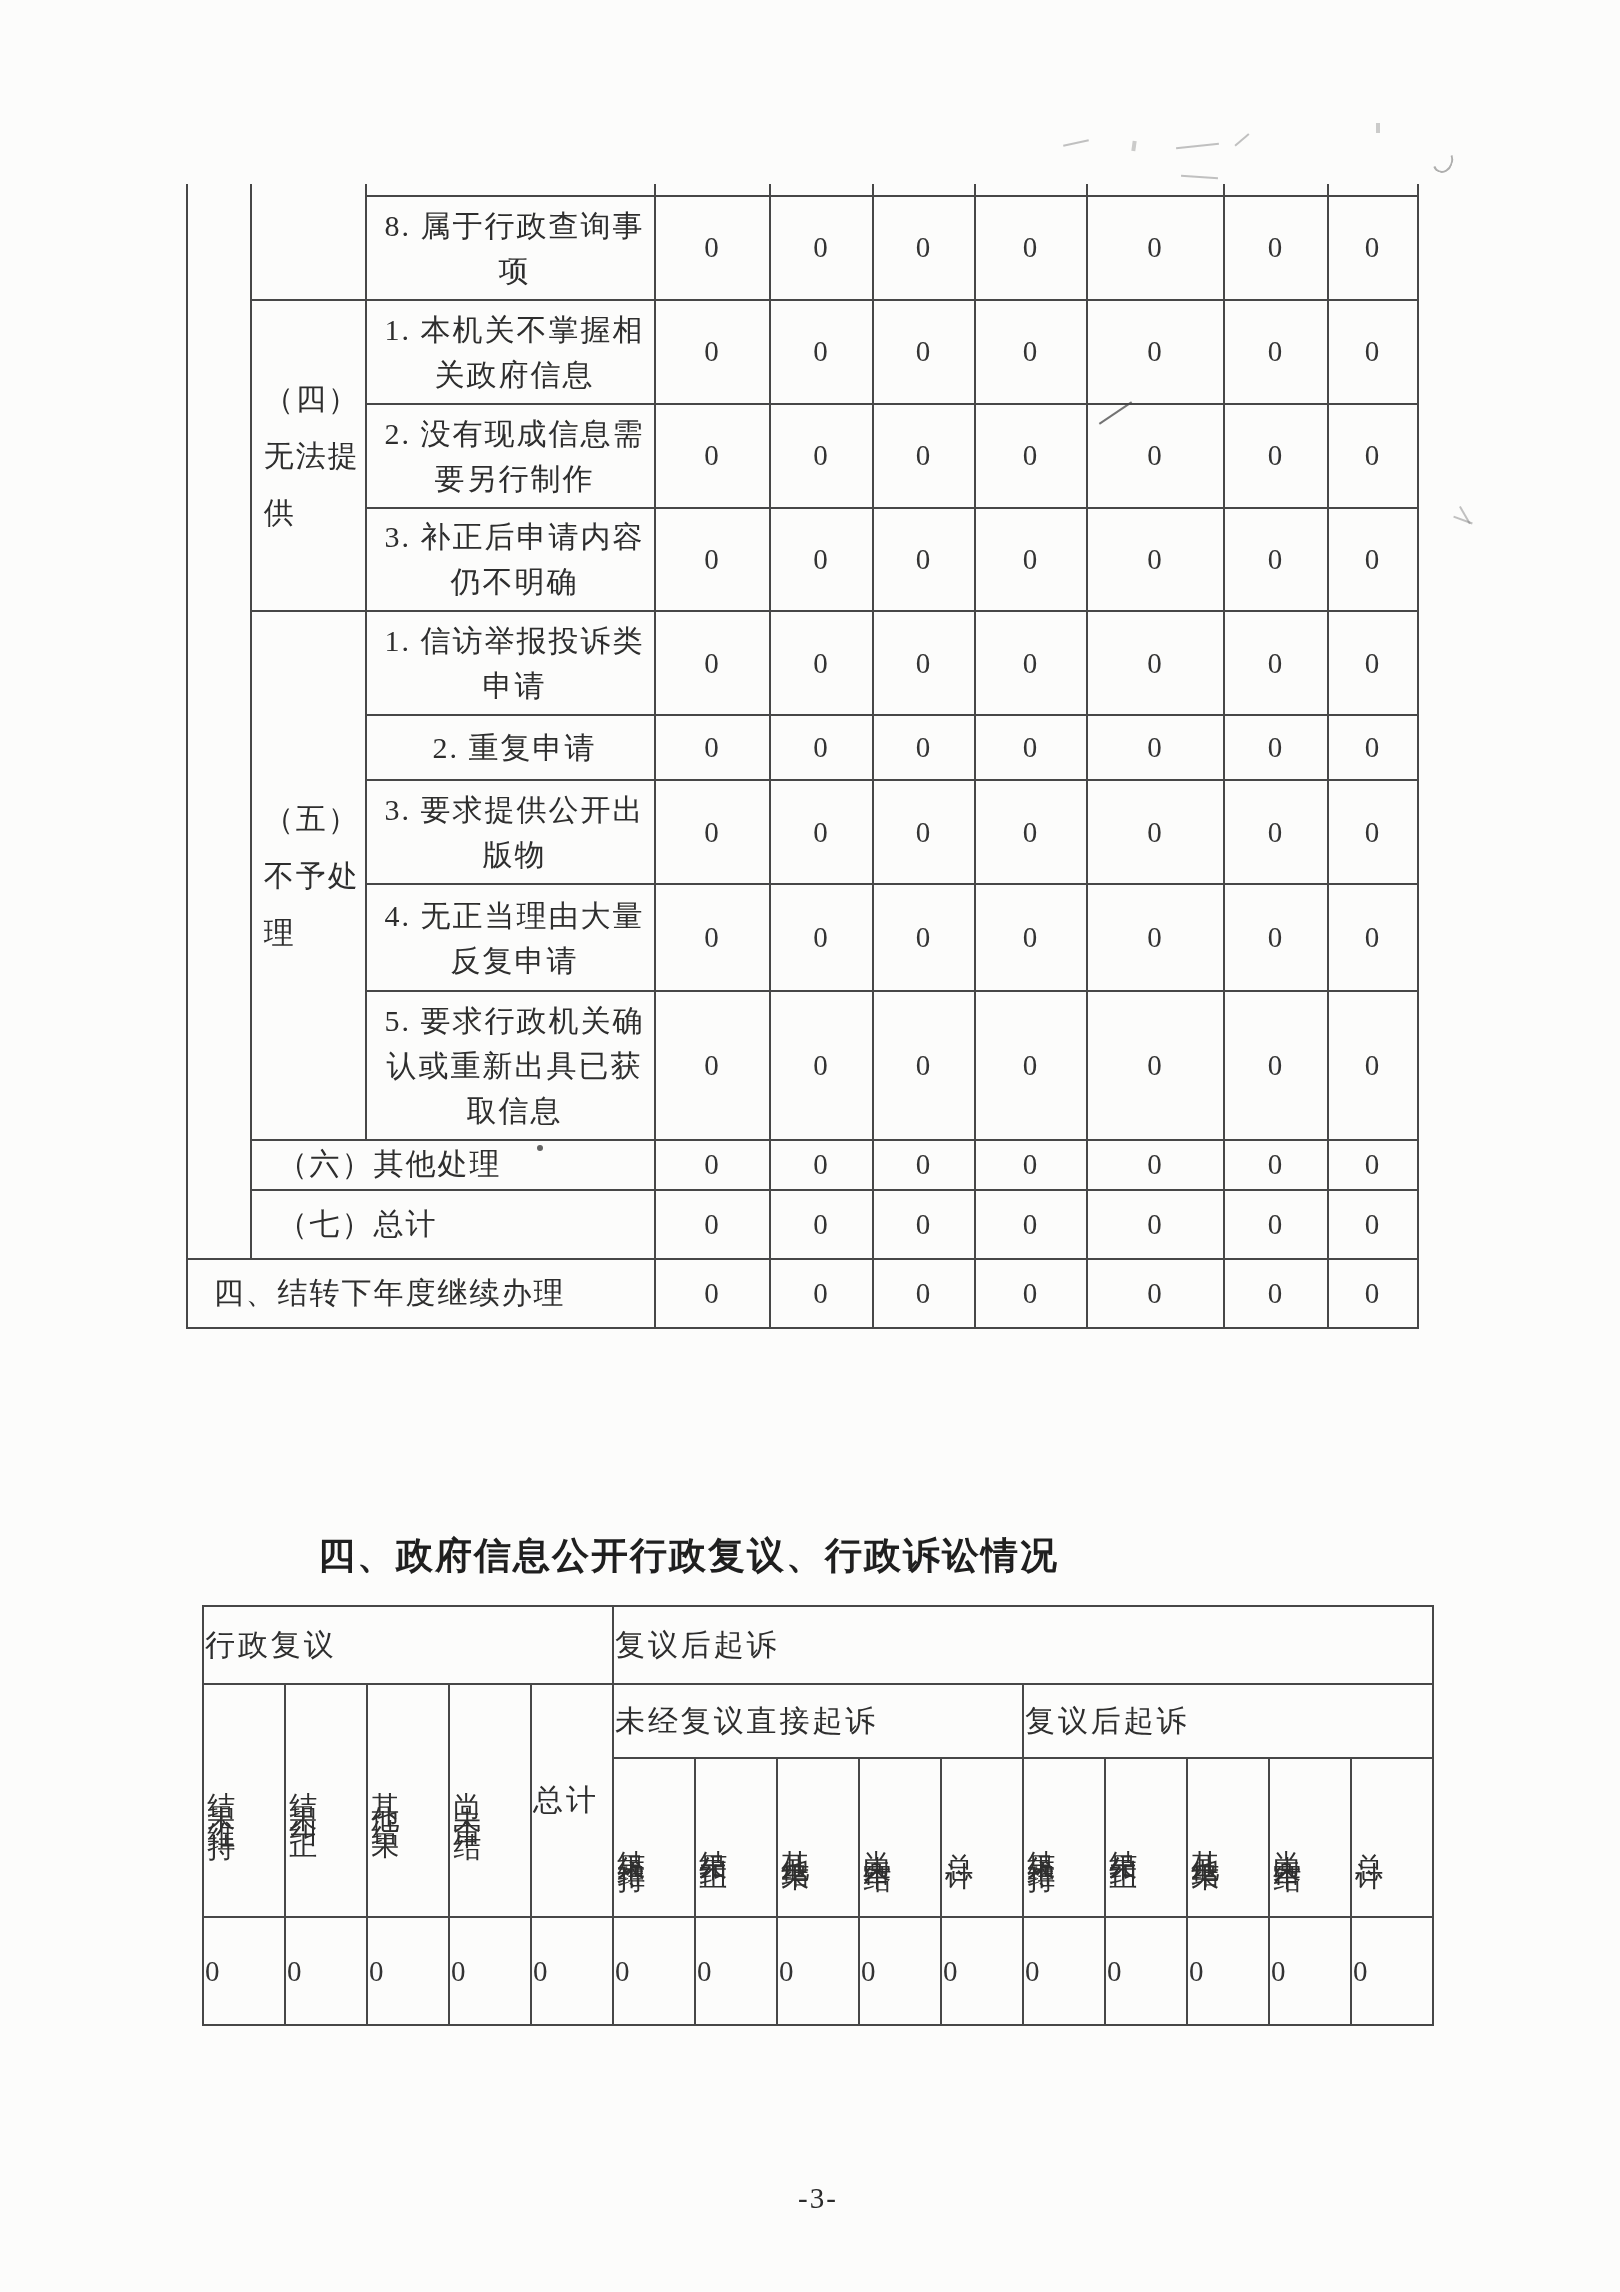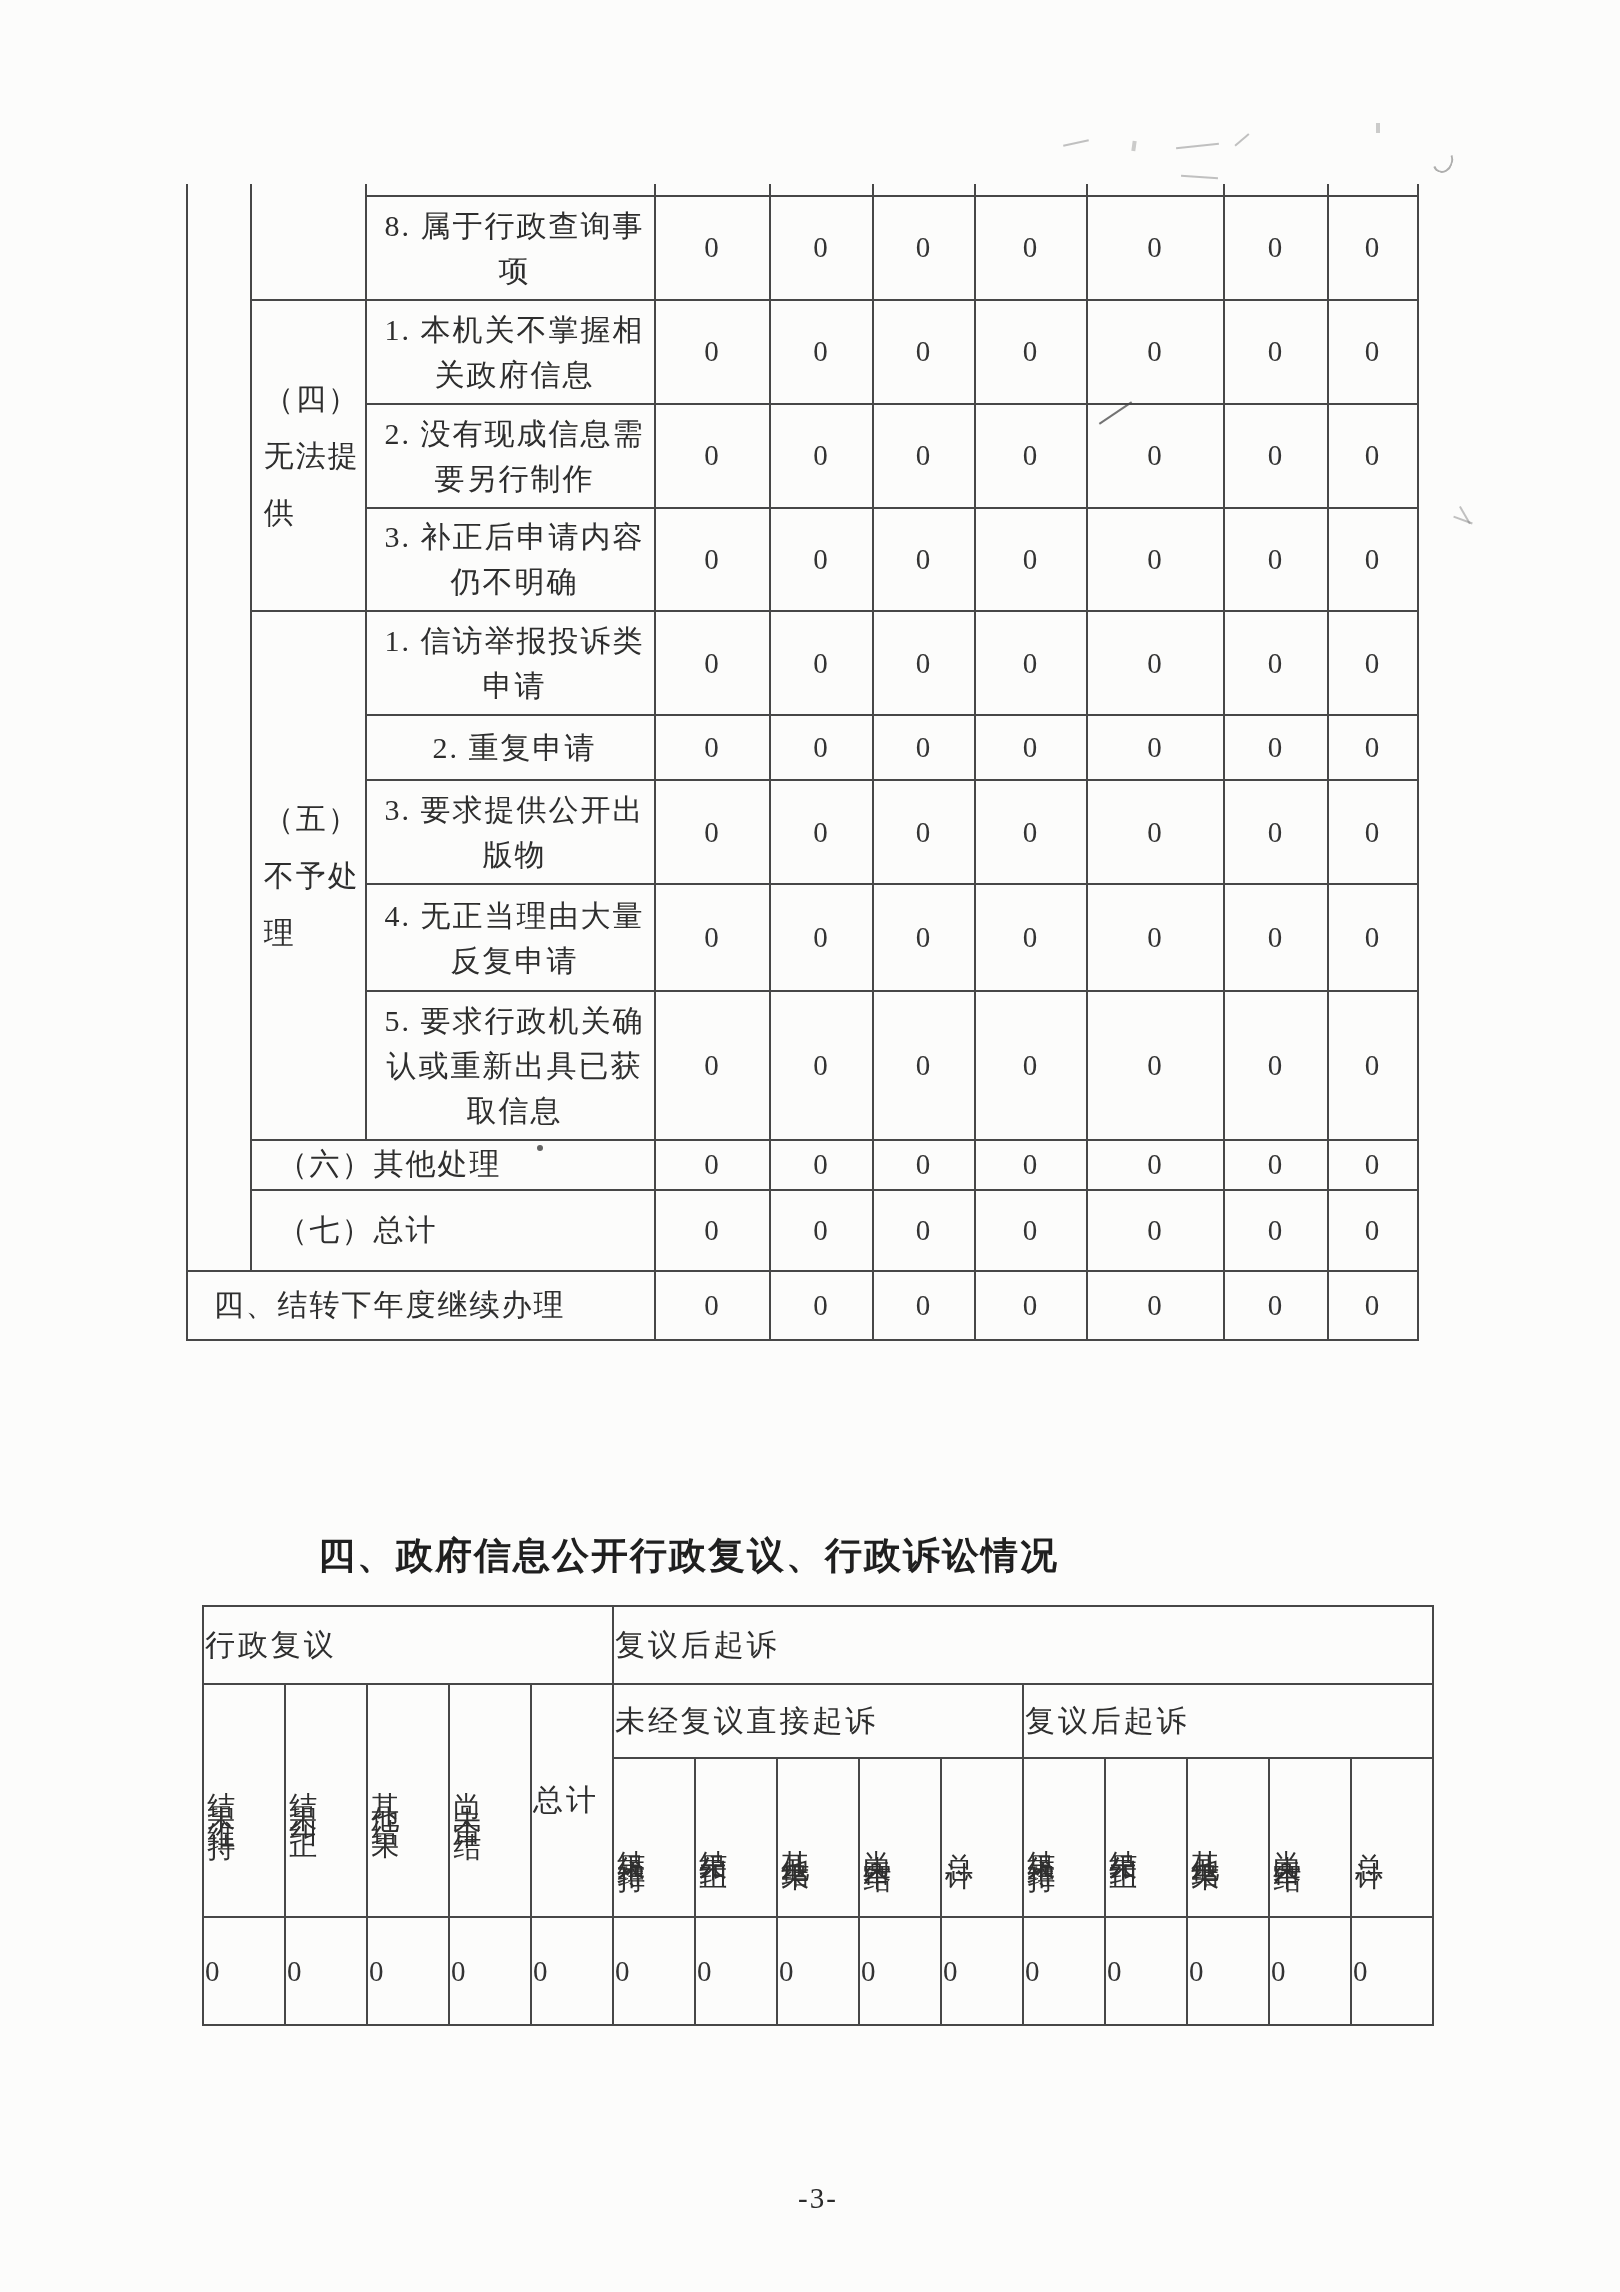--- a/index.html
+++ b/index.html
@@ -217,21 +217,21 @@
     <td class="span-lbl" colspan="2">（六）其他处理</td>
     <td class="val">0</td>
     <td class="val">0</td>
     <td class="val">0</td>
     <td class="val">0</td>
     <td class="val">0</td>
     <td class="val">0</td>
     <td class="val">0</td>
   </tr>
 
-  <tr style="height:81px">
+  <tr style="height:69px">
     <td class="span-lbl" colspan="2">（七）总计</td>
     <td class="val">0</td>
     <td class="val">0</td>
     <td class="val">0</td>
     <td class="val">0</td>
     <td class="val">0</td>
     <td class="val">0</td>
     <td class="val">0</td>
   </tr>
 

